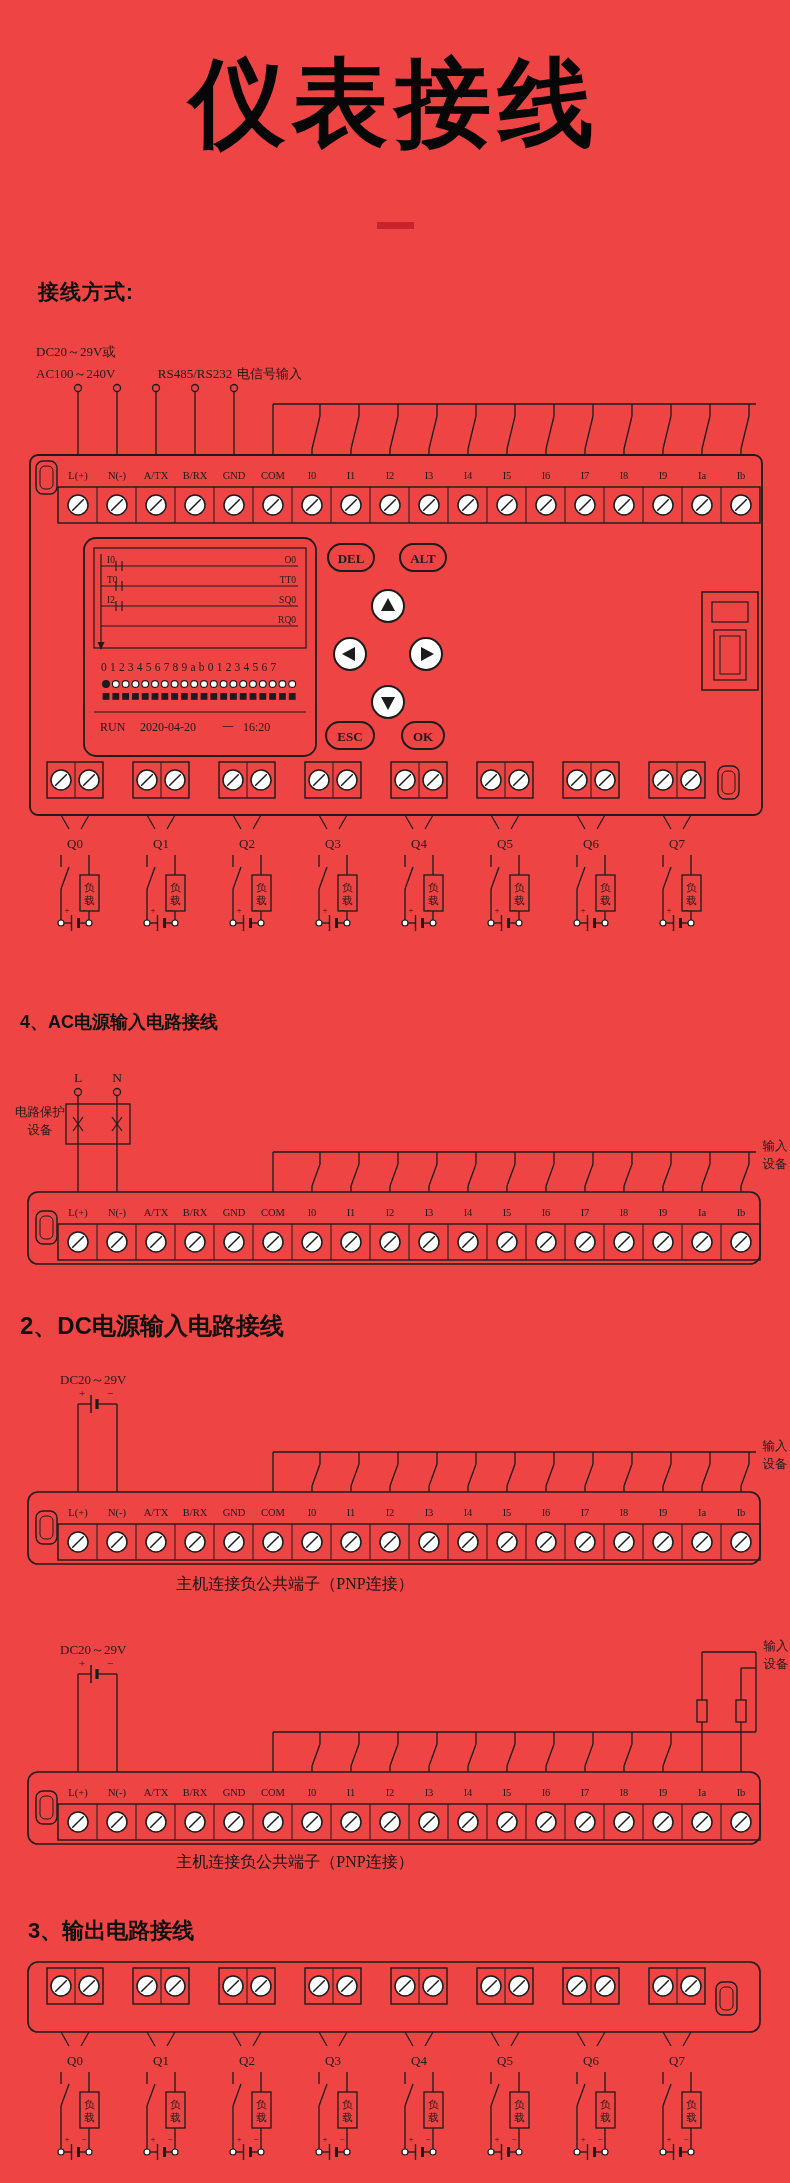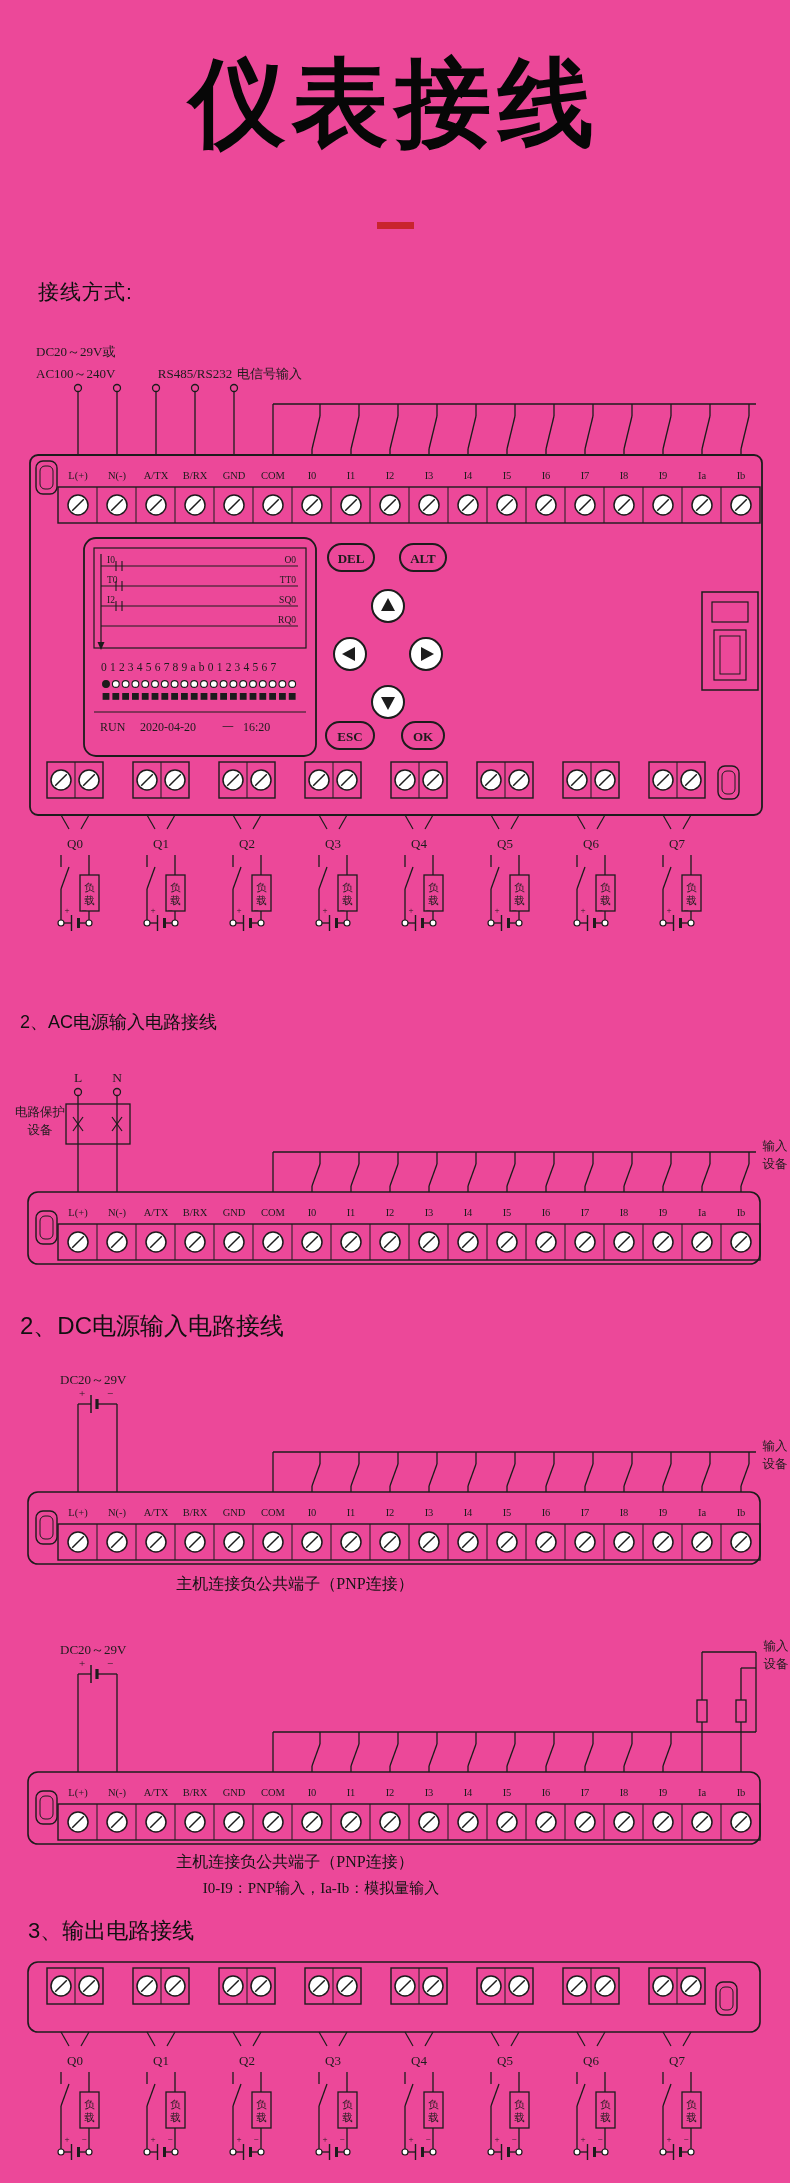--- a/index.html
+++ b/index.html
@@ -1,23 +1,23 @@
 <!DOCTYPE html>
 <html><head>
 <meta charset="utf-8">
 <style>
   *{margin:0;padding:0;box-sizing:border-box}
   html,body{background:#ffffff}
-  .page{position:relative;width:790px;height:2183px;margin:0 auto;background:#ec4899;overflow:hidden;
+  .page{position:relative;width:790px;height:2183px;margin:0 auto;background:#ef4444;overflow:hidden;
         font-family:"Liberation Sans","DejaVu Sans",sans-serif;color:#111}
   .page>*{position:absolute}
   #page-title{top:40px;left:0;width:100%;text-align:center;font-size:96px;font-weight:900;
               letter-spacing:7px;color:#070707}
   .accent{top:222px;left:377px;width:37px;height:7px;background:#c9242e}
-  .heading{color:#101010;font-weight:400;white-space:nowrap}
+  .heading{color:#101010;font-weight:700;white-space:nowrap}
   .hm{top:278px;left:38px;font-size:21px;letter-spacing:1px}
   .h1p{top:1010px;left:20px;font-size:18px}
   .h2p{top:1310px;left:20px;font-size:24px}
   .h3p{top:1916px;left:28px;font-size:22px}
   .caption{font-family:"Liberation Serif","DejaVu Serif",serif;color:#141414;white-space:nowrap}
   .cap-host{top:1274px;left:28px;width:732px;text-align:center;font-size:17px}
   .cap-pnp1{top:1574px;left:28px;width:534px;text-align:center;font-size:16px}
   .cap-pnp2{top:1852px;left:28px;width:534px;text-align:center;font-size:16px}
   .cap-note{top:1879px;left:28px;width:586px;text-align:center;font-size:15px}
   svg#diagram{position:absolute;top:0;left:0}
@@ -1067,20 +1067,19 @@
           <line x1="673.5" y1="2144" x2="673.5" y2="2160" stroke="#1c1c1c" stroke-width="1.4"></line>
           <line x1="680.5" y1="2147" x2="680.5" y2="2157" stroke="#1c1c1c" stroke-width="3"></line>
           <circle cx="663" cy="2152" r="3" stroke="#1c1c1c" stroke-width="1.2" fill="#fff"></circle>
           <circle cx="691" cy="2152" r="3" stroke="#1c1c1c" stroke-width="1.2" fill="#fff"></circle>
           <text x="669" y="2142" font-size="9" text-anchor="middle" fill="#1c1c1c" font-family="&quot;Liberation Serif&quot;,&quot;DejaVu Serif&quot;,serif" font-weight="normal">+</text>
           <text x="686" y="2142" font-size="9" text-anchor="middle" fill="#1c1c1c" font-family="&quot;Liberation Serif&quot;,&quot;DejaVu Serif&quot;,serif" font-weight="normal">−</text>
         </g>
       </g>
     </svg>
 
-  <div class="heading h1p">2、AC电源输入电路接线</div>
+  <div class="heading h1p">4、AC电源输入电路接线</div>
   <div class="heading h2p">2、DC电源输入电路接线</div>
   <div class="heading h3p">3、输出电路接线</div>
 
   <div class="caption cap-pnp1">主机连接负公共端子（PNP连接）</div>
   <div class="caption cap-pnp2">主机连接负公共端子（PNP连接）</div>
-  <div class="caption cap-note">I0-I9：PNP输入，Ia-Ib：模拟量输入</div>
 </div>
 
 </body></html>

